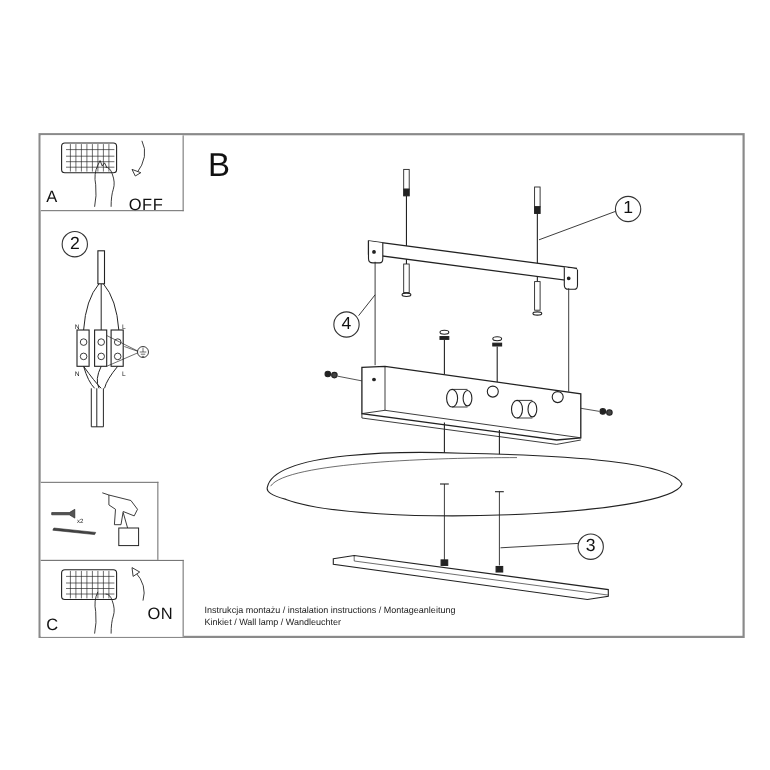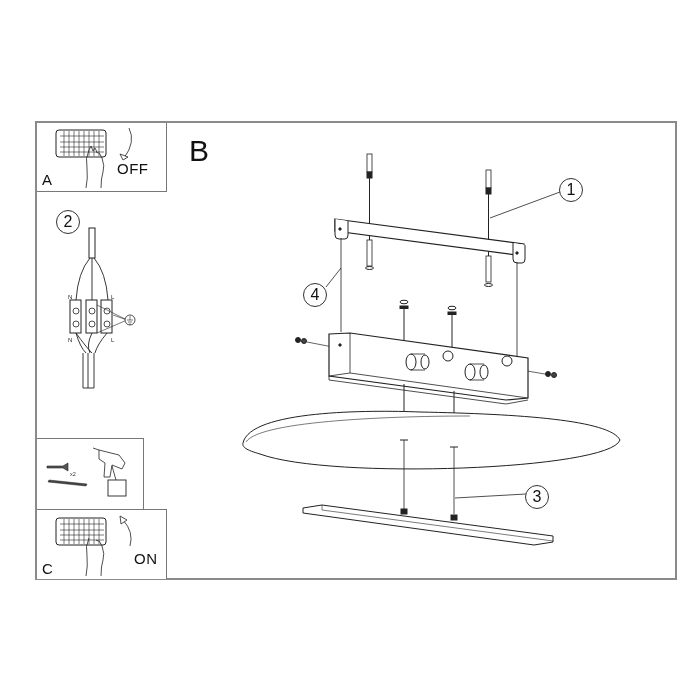--- a/index.html
+++ b/index.html
@@ -19,31 +19,35 @@
 </style>
 </head>
 <body>
 
 <div class="sheet">
 
   <div class="frame"></div>
 
   <div class="panel panel-a"></div>
   <span class="letter" style="left:42px;top:171px;">A</span>
-  <span class="state" style="left:117px;top:148px;margin-top:12px;">OFF</span>
+  <span class="state" style="left:117px;top:166px;margin-top:12px;">OFF</span>
 
   <div class="panel panel-drill"></div>
   <span style="position:absolute;left:70px;top:471px;font-size:5.5px;color:#333;">x2</span>
 
   <div class="panel panel-c"></div>
   <span class="letter" style="left:42px;top:560px;">C</span>
   <span class="state" style="left:118px;top:550px;margin-left:16px;">ON</span>
 
   <span class="big-b">B</span>
 
+  <div class="footer">
+    <div>Instrukcja montażu / instalation instructions / Montageanleitung</div>
+    <div>Kinkiet / Wall lamp / Wandleuchter</div>
+  </div>
 
   <svg width="700" height="700" viewBox="0 0 700 700">
     <g fill="none" stroke="#222" stroke-width="1">
 
       <g>
         <rect x="56" y="130" width="50" height="27" rx="3" fill="#fff"></rect>
         <g stroke-width="0.6">
           <line x1="60" y1="136" x2="104" y2="136"></line>
           <line x1="60" y1="142" x2="104" y2="142"></line>
           <line x1="60" y1="147" x2="104" y2="147"></line>

